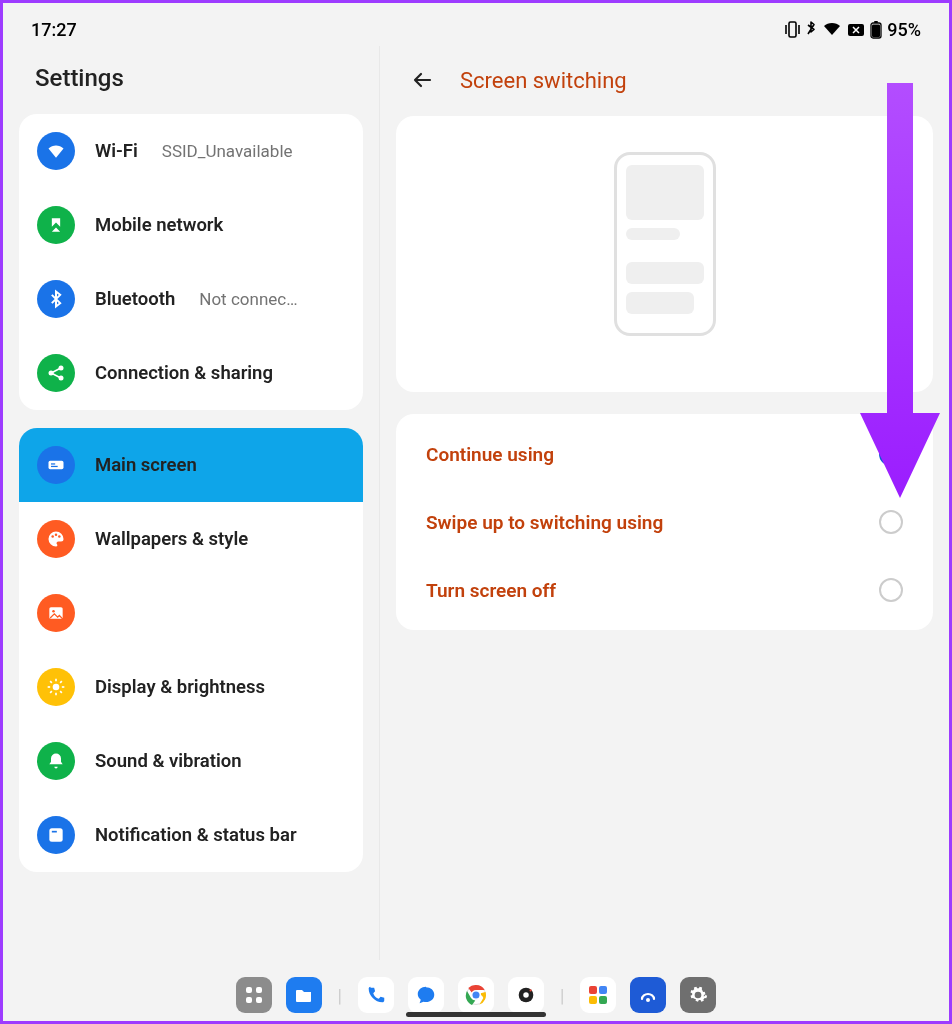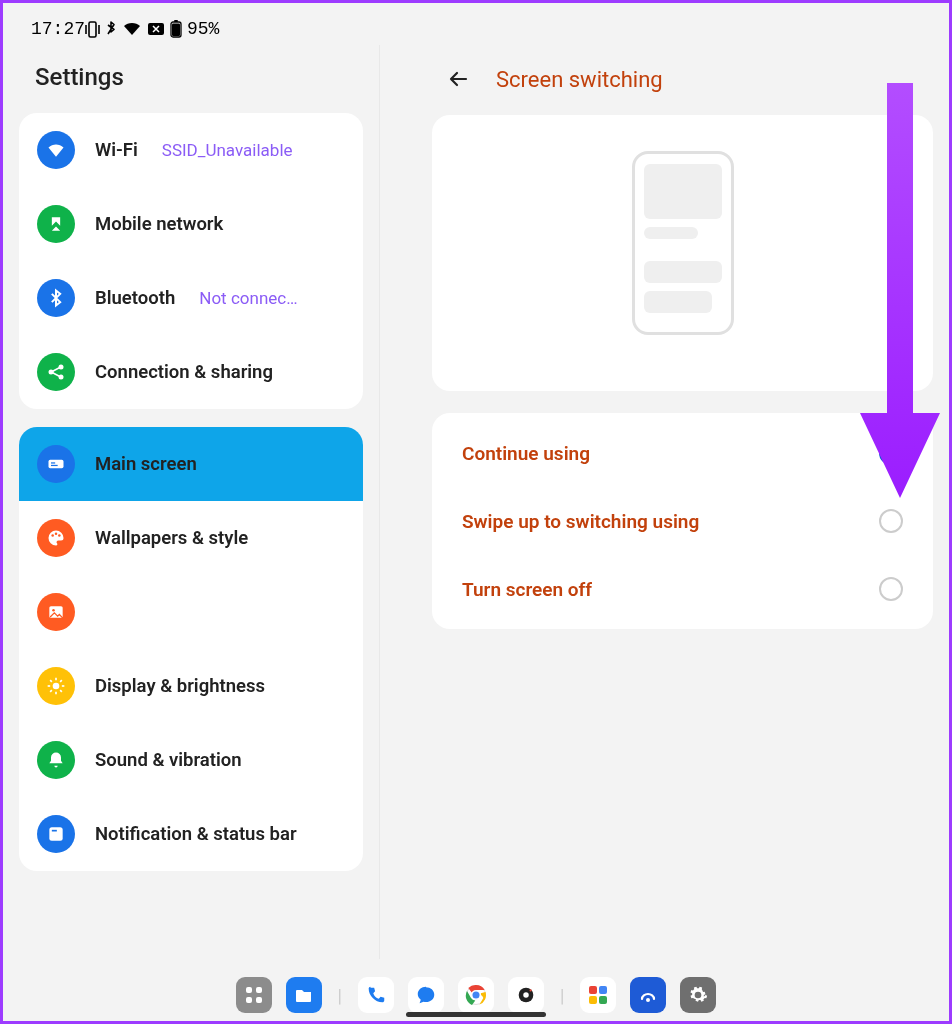--- a/index.html
+++ b/index.html
@@ -7,30 +7,29 @@
     font-family: -apple-system, BlinkMacSystemFont, "Segoe UI", Roboto, sans-serif;
     background: #f3f3f3;
     width: 952px;
     height: 1024px;
     border: 3px solid #9d3bff;
     position: relative;
     overflow: hidden;
   }
   .status-bar {
     display: flex;
-    justify-content: flex-start;
+    justify-content: space-between;
     align-items: center;
     padding: 16px 28px 6px 28px;
     font-size: 18px;
     font-weight: 500;
-    font-family: Liberation Mono, monospace;
   }
   .status-right { display: flex; align-items: center; gap: 5px; }
   .status-right svg { flex-shrink: 0; }
-  .main { display: flex; height: calc(100% - 52px - 52px); gap: 36px; }
+  .main { display: flex; height: calc(100% - 52px - 52px); }
   .left-pane {
     width: 377px;
     flex-shrink: 0;
     overflow-y: hidden;
     border-right: 1px solid #e8e8e8;
   }
   .left-title {
     font-size: 24px;
     font-weight: 500;
     padding: 18px 0 22px 32px;
@@ -49,21 +48,21 @@
     gap: 20px;
   }
   .row.selected { background: #0ea5e9; }
   .row-icon {
     width: 38px; height: 38px; border-radius: 50%;
     display: flex; align-items: center; justify-content: center;
     flex-shrink: 0;
   }
   .row-icon svg { width: 20px; height: 20px; fill: #fff; }
   .row-label { font-size: 18.5px; font-weight: 600; color: #222; line-height: 1.3; }
-  .row-value { font-size: 17px; color: #8b5cf6; white-space: nowrap; overflow: hidden; text-overflow: ellipsis; margin-left: 24px;}
+  .row-value { font-size: 17px; color: #737373; white-space: nowrap; overflow: hidden; text-overflow: ellipsis; margin-left: 24px;}
   .row-inline { display: flex; align-items: baseline; flex: 1; min-width: 0;}
   .right-pane { flex: 1; padding: 0 16px; }
   .right-header {
     display: flex; align-items: center; gap: 24px;
     padding: 20px 12px 22px 12px;
   }
   .back-btn { width: 28px; height: 28px; display: flex; align-items: center; justify-content: center; }
   .right-title { font-size: 22px; color: #c2410c; font-weight: 400; }
   .card {
     background: #fff; border-radius: 18px; padding: 24px;

